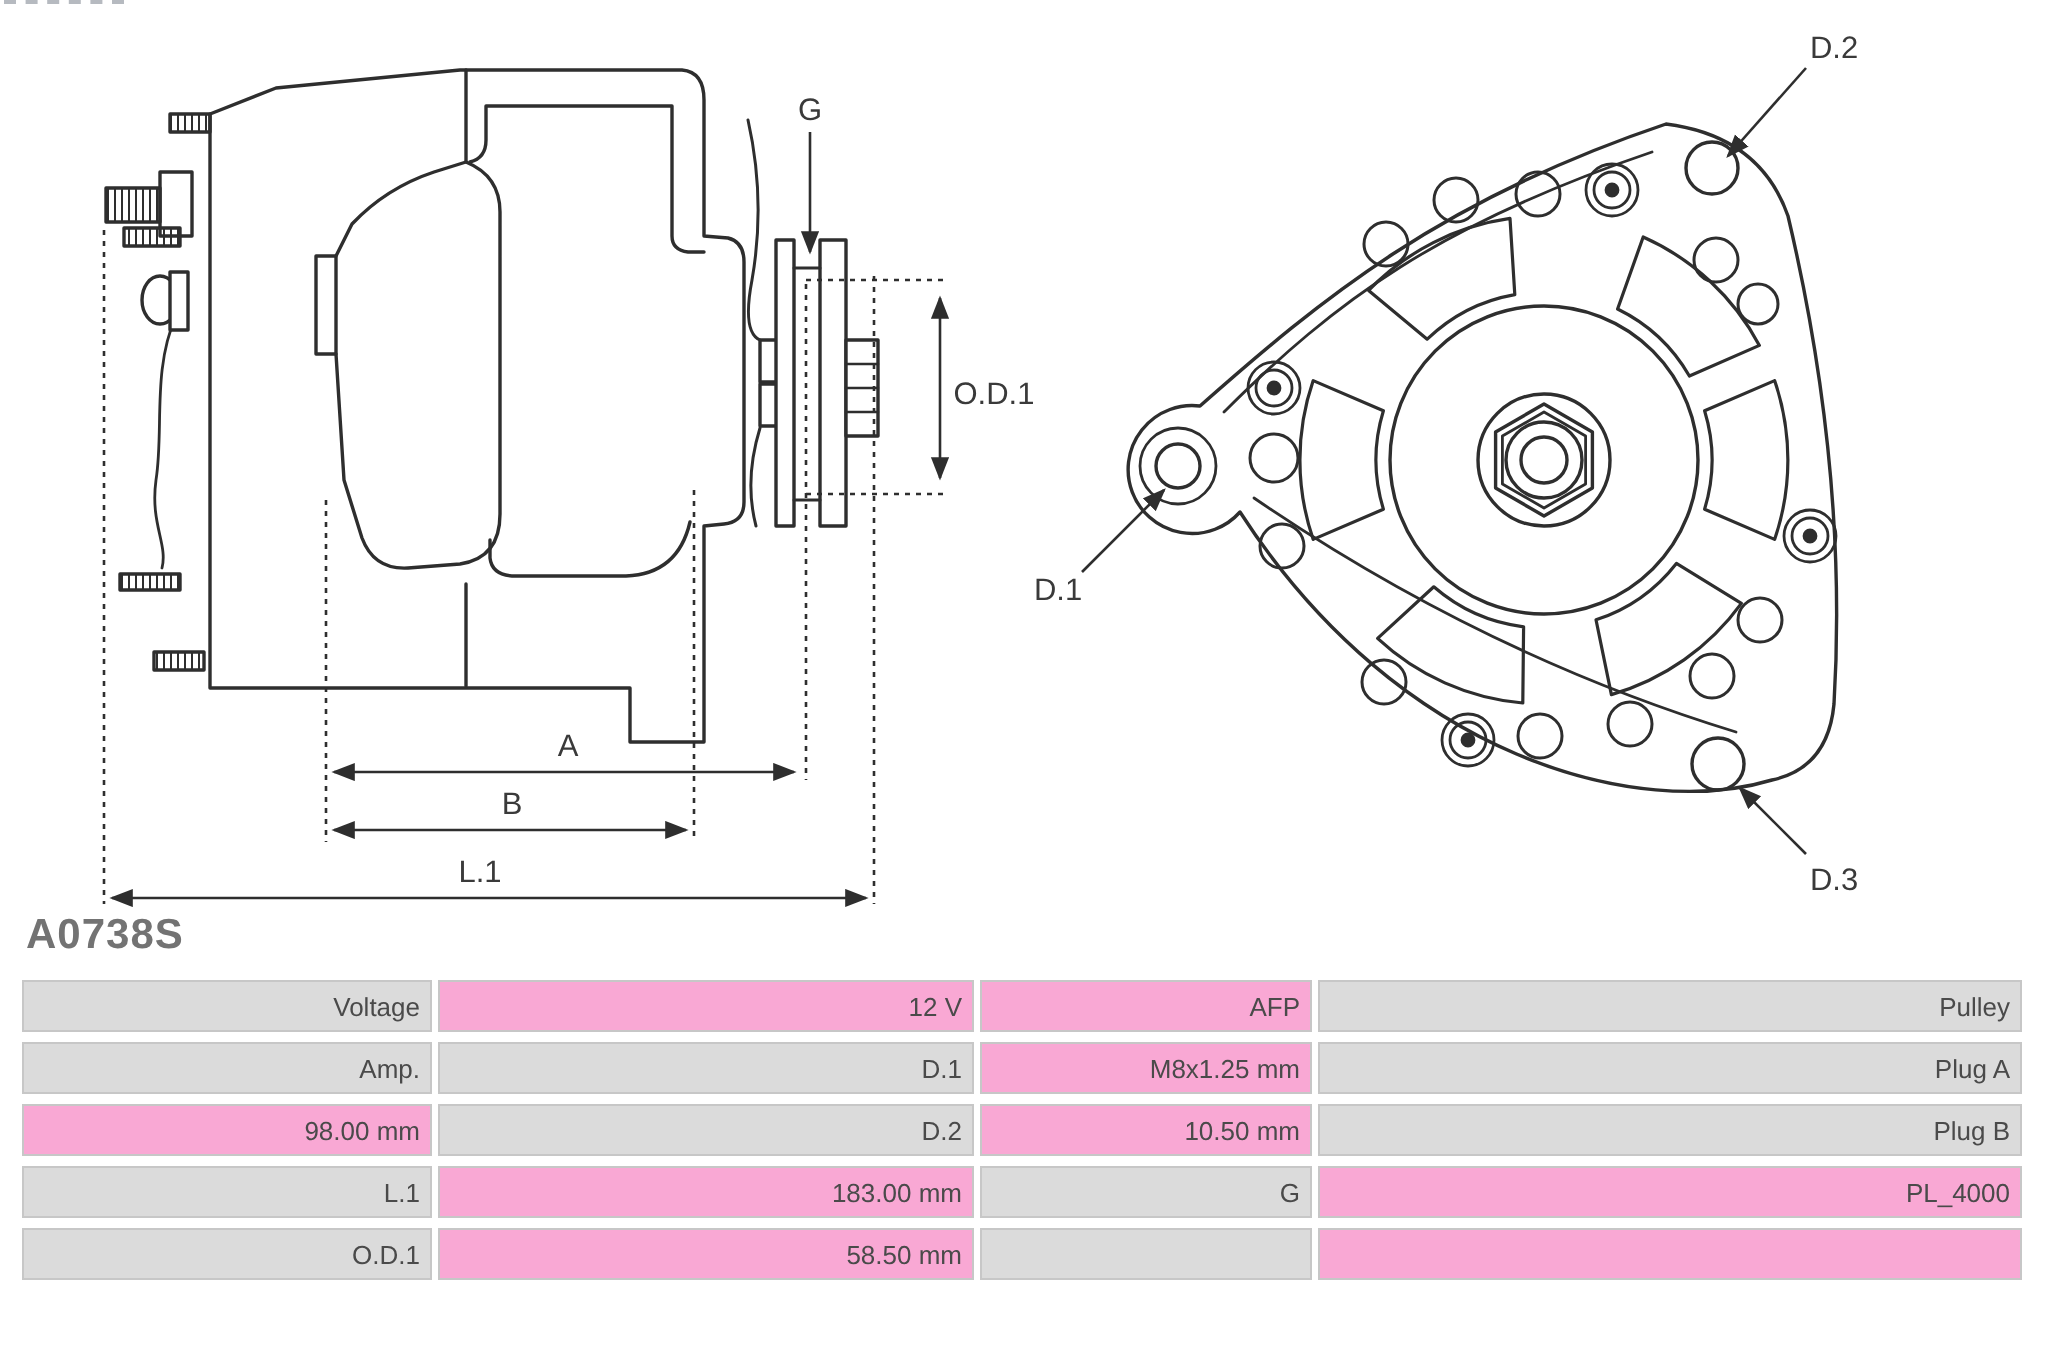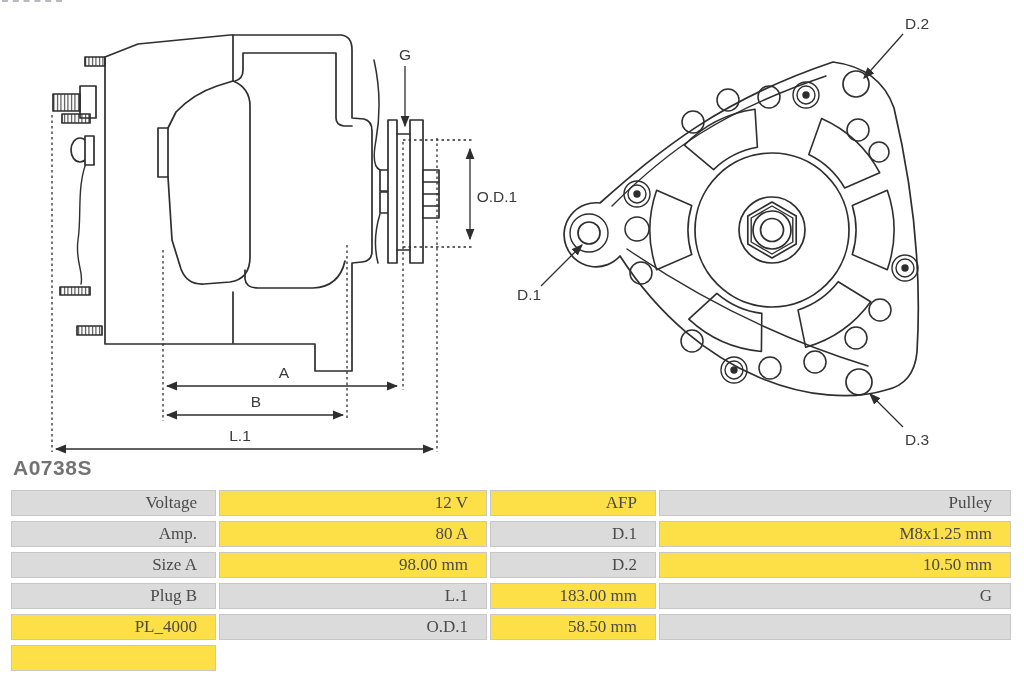--- a/index.html
+++ b/index.html
@@ -7,24 +7,24 @@
   .stage{position:relative;width:1024px;height:683px;background:#fff;}
   .scan-artifact{position:absolute;left:2px;top:0;width:60px;height:0;
     border-top:2px dashed #b6bac0;}
   svg text{font-family:"Liberation Sans", sans-serif;fill:#3a3a3a;}
   .part-number{position:absolute;left:13px;top:456px;font-size:21px;font-weight:600;
     letter-spacing:.5px;color:#737373;}
   .spec-table{position:absolute;left:11px;top:490px;display:grid;
     grid-template-columns:205px 268px 166px 352px;
     grid-auto-rows:26px;column-gap:3px;row-gap:5px;}
   .cell{box-sizing:border-box;border:1px solid #c7c7c7;display:flex;align-items:center;
-    justify-content:flex-end;padding-right:18px;font-size:17px;color:#4a4a4a;
-    white-space:nowrap;overflow:hidden;font-family:Liberation Serif, serif;}
+    justify-content:flex-end;padding-right:5px;font-size:13px;color:#4a4a4a;
+    white-space:nowrap;overflow:hidden;}
   .cell.label{background:#dbdbdb;}
-  .cell.value{background:#fde047;}
+  .cell.value{background:#f9a8d4;}
 </style>
 </head>
 <body>
 
 <div class="stage">
 
   <div class="scan-artifact"></div>
 
   <svg width="1024" height="458" viewBox="0 0 1024 458">
     <defs>
@@ -143,25 +143,24 @@
 
   <div class="part-number">A0738S</div>
 
   <div class="spec-table">
     <div class="cell label">Voltage</div>
     <div class="cell value">12 V</div>
     <div class="cell value">AFP</div>
     <div class="cell label">Pulley</div>
 
     <div class="cell label">Amp.</div>
-    <div class="cell value">80 A</div>
     <div class="cell label">D.1</div>
     <div class="cell value">M8x1.25 mm</div>
 
-    <div class="cell label">Size A</div>
+    <div class="cell label">Plug A</div>
     <div class="cell value">98.00 mm</div>
     <div class="cell label">D.2</div>
     <div class="cell value">10.50 mm</div>
 
     <div class="cell label">Plug B</div>
     <div class="cell label">L.1</div>
     <div class="cell value">183.00 mm</div>
 
     <div class="cell label">G</div>
     <div class="cell value">PL_4000</div>

